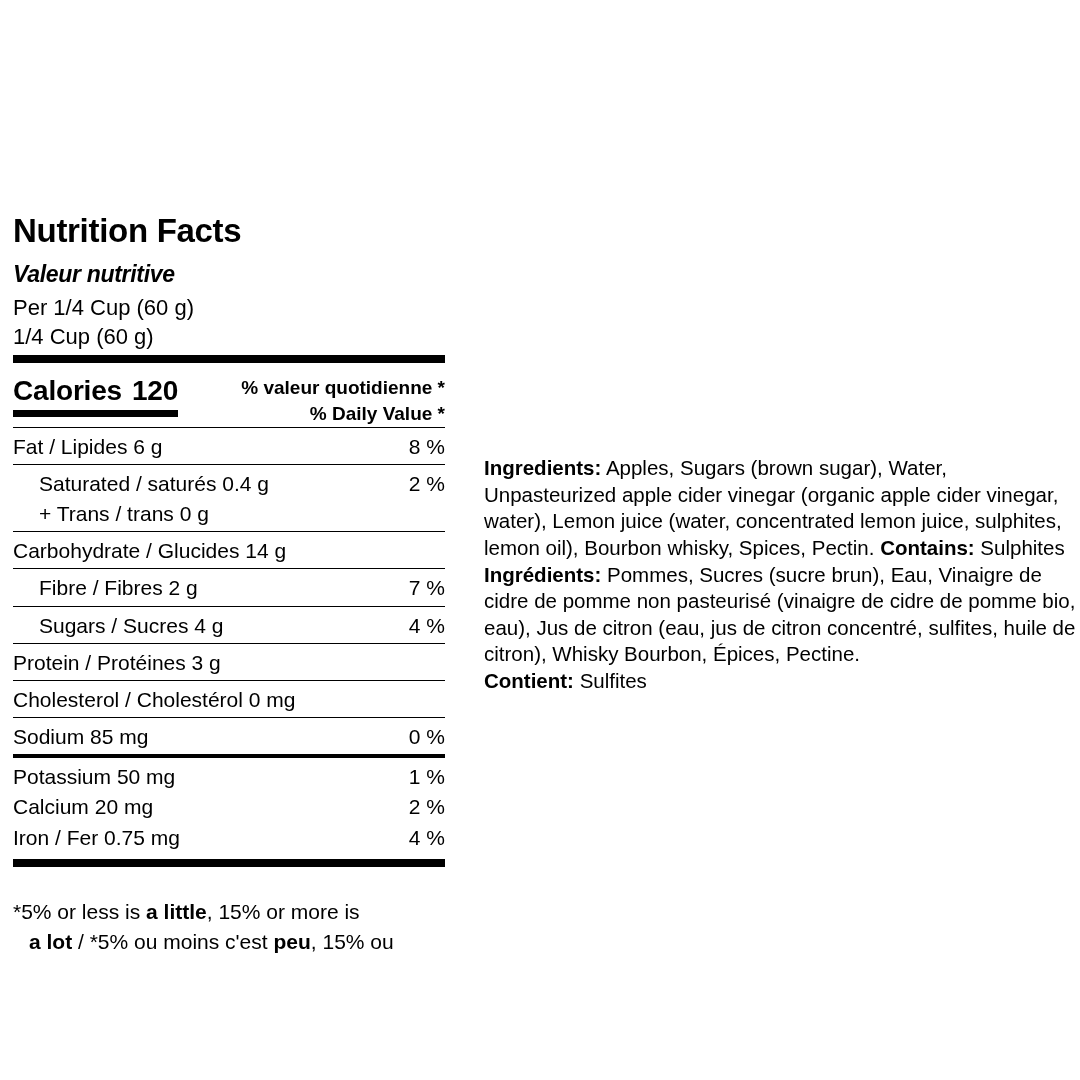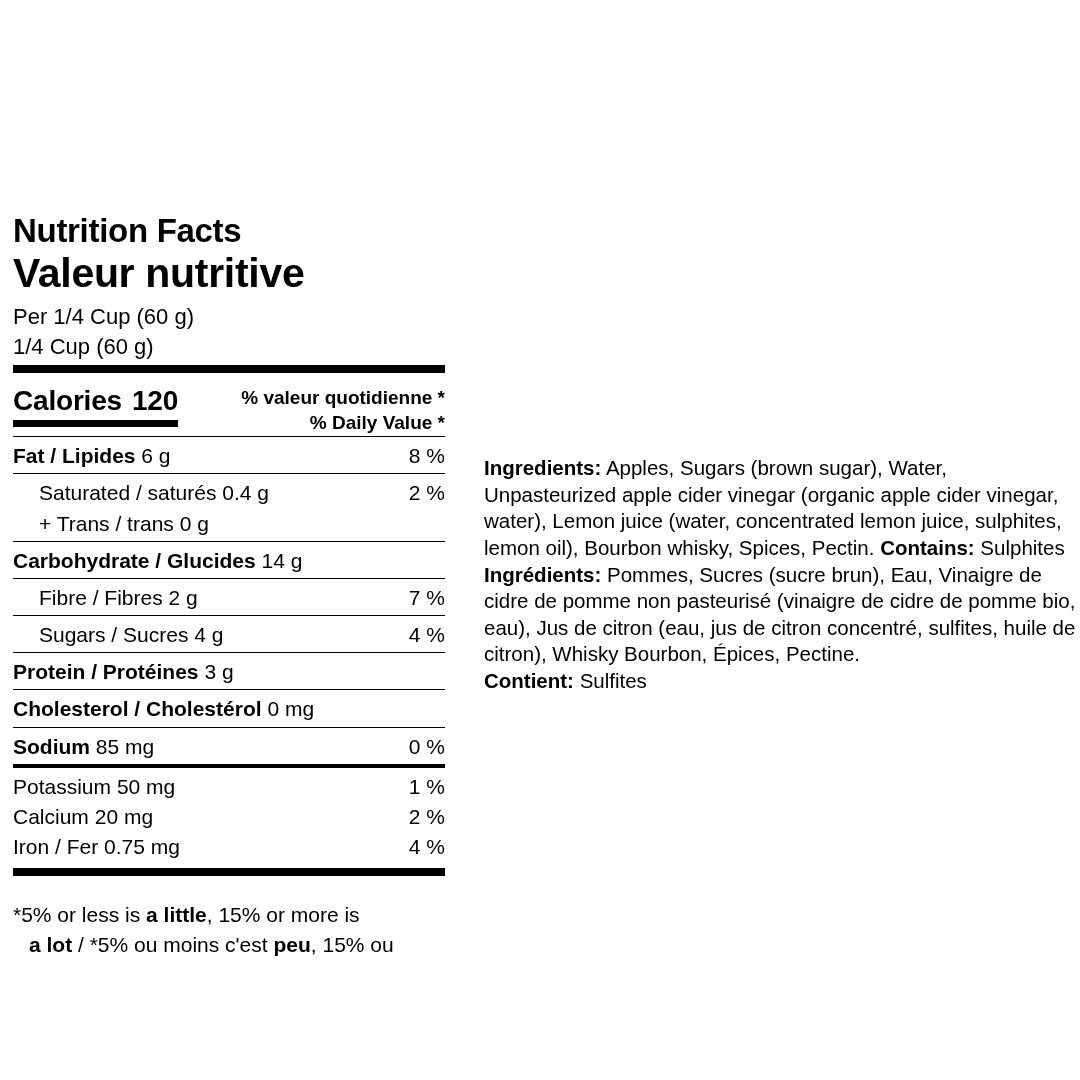--- a/index.html
+++ b/index.html
@@ -24,25 +24,26 @@
     width: 432px;
   }
 
   .nf-title-en {
     font-size: 33px;
     font-weight: bold;
     letter-spacing: -0.3px;
     line-height: 1.14;
   }
   .nf-title-fr {
-    font-size: 41px;
+    font-size: 23px;
     font-weight: bold;
     letter-spacing: -0.3px;
     line-height: 1.14;
-    margin-top: 0;
+    margin-top: 11px;
+    font-style: italic;
   }
 
   .serving {
     font-size: 22px;
     line-height: 1.33;
     margin-top: 6px;
   }
   .serving-fr {
     font-size: 22px;
     line-height: 1.33;
@@ -94,34 +95,35 @@
     justify-content: space-between;
     align-items: baseline;
     font-size: 21px;
     line-height: 1.2;
     padding: 6px 0 5px 0;
   }
   .nf-row .label {
     white-space: nowrap;
   }
   .nf-row .label b {
-    font-weight: bold;
+    font-weight: normal;
   }
   .nf-row .pct {
     font-size: 21px;
     white-space: nowrap;
   }
   .indent {
     padding-left: 26px;
   }
 
   .footnote {
     font-size: 21px;
     line-height: 1.43;
-    padding-top: 24px;
+    padding-top: 10px;
+    margin-top: 20px;
   }
   .footnote b { font-weight: bold; }
 
   
   #ingredients-panel {
     position: absolute;
     left: 484px;
     top: 455px;
     width: 600px;
     font-size: 20.5px;

